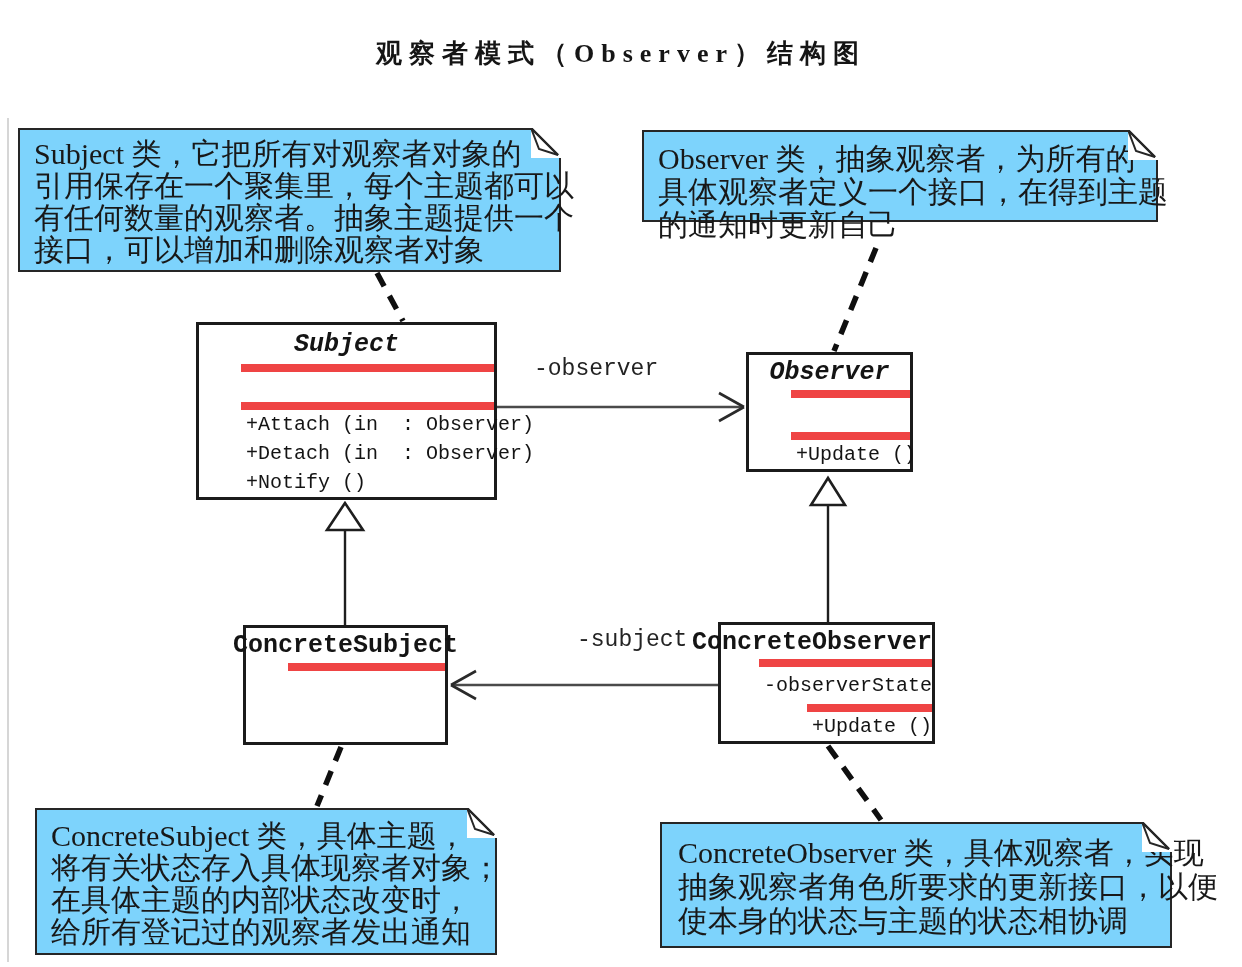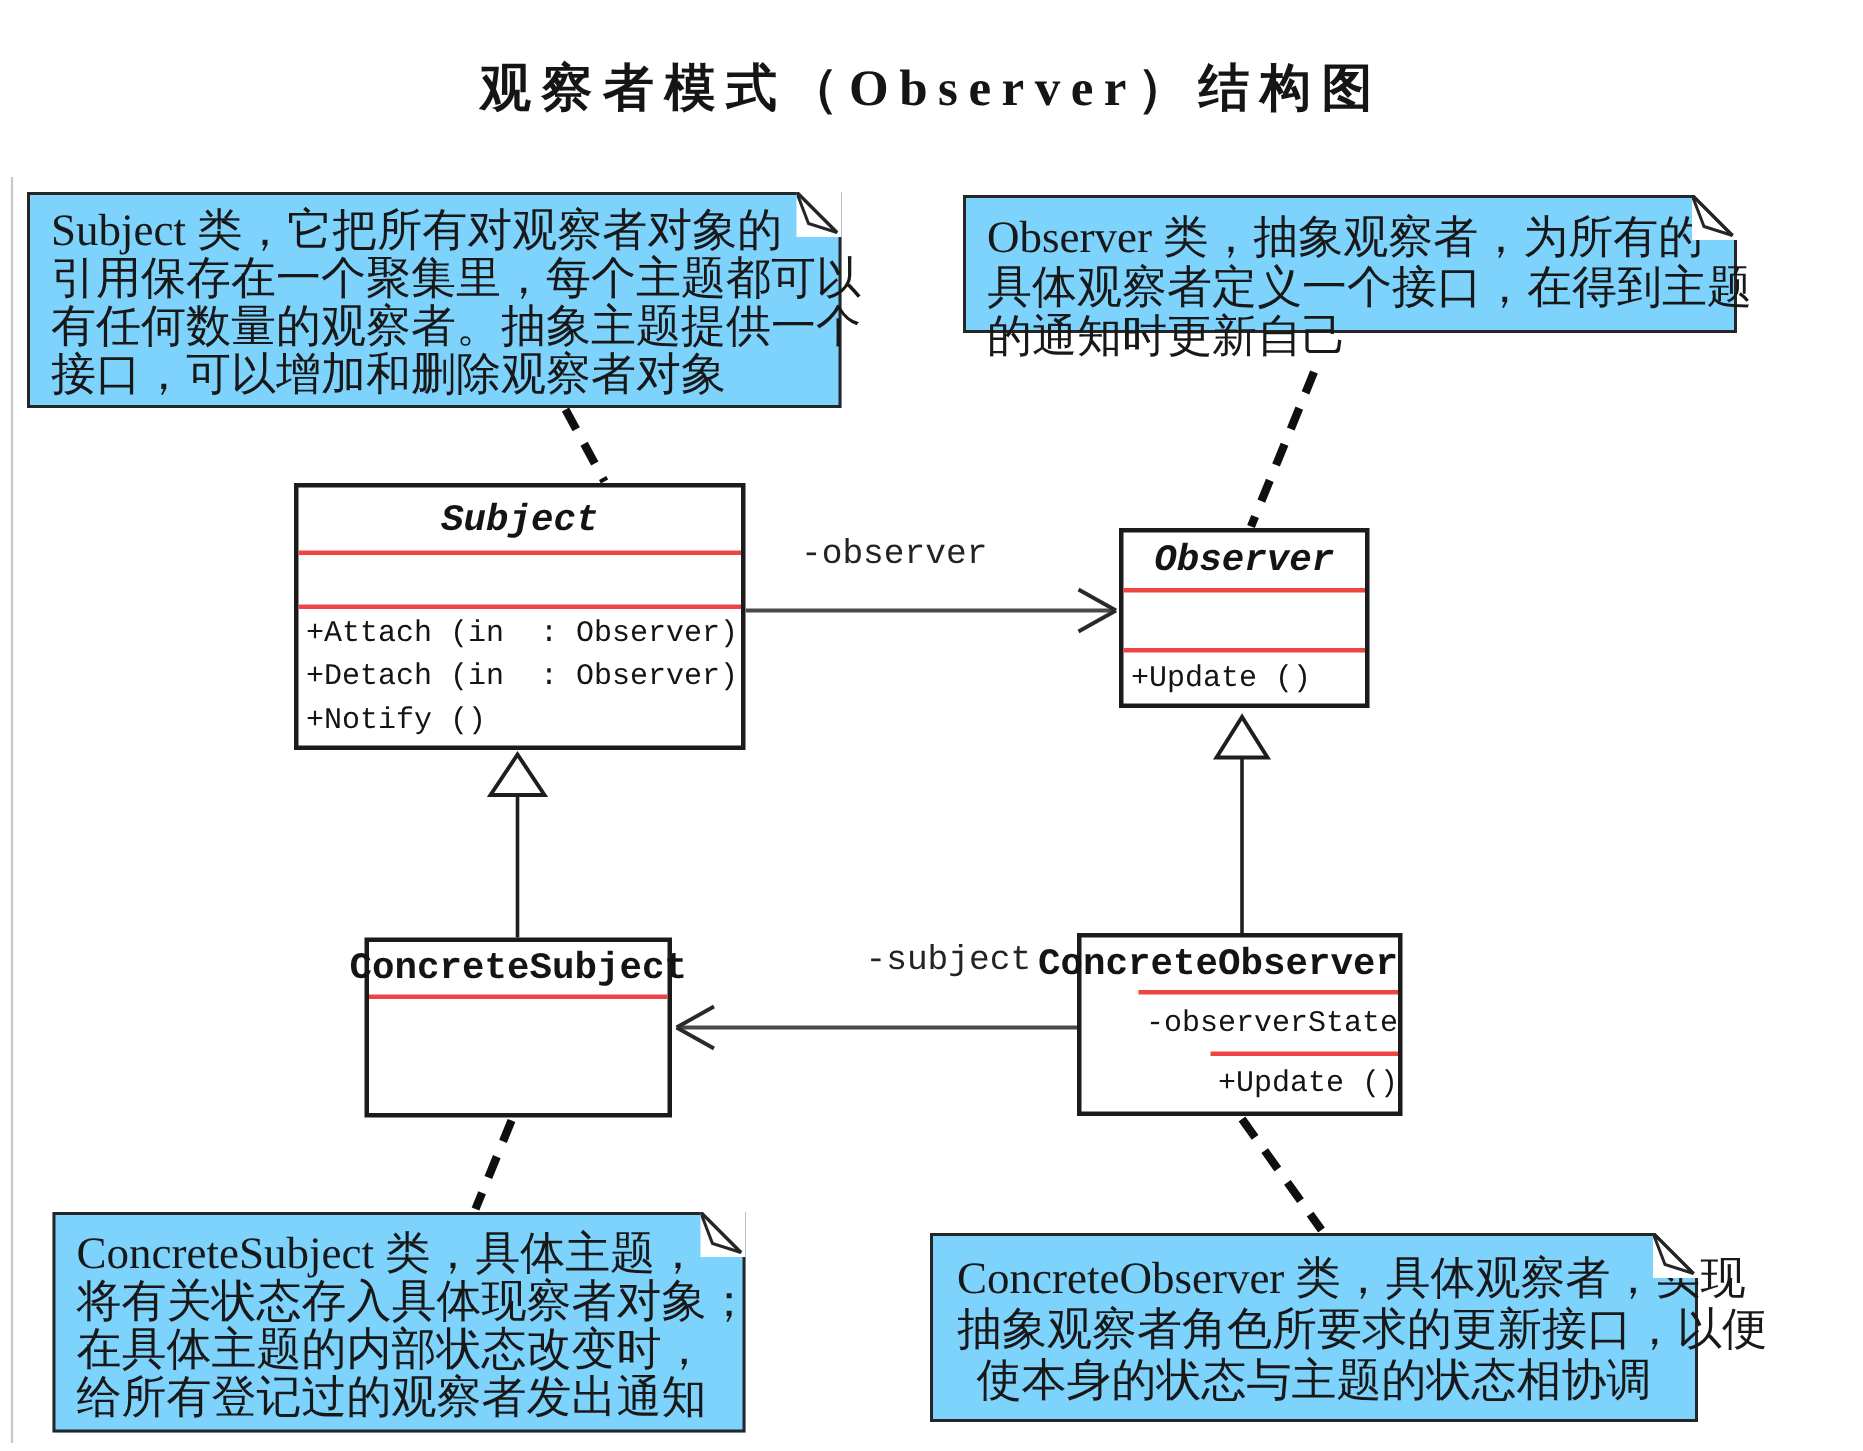--- a/index.html
+++ b/index.html
@@ -3,44 +3,44 @@
 <meta charset="utf-8">
 <style>
   html,body{margin:0;padding:0;background:#fff;}
   #page{position:relative;width:1242px;height:967px;background:#ffffff;overflow:hidden;
         font-family:"Liberation Sans",sans-serif;color:#1c1c1c;}
   #underlay{position:absolute;left:0;top:0;z-index:1;}
 
   
   .diagram-title{position:absolute;left:0;right:0;top:36px;text-align:center;z-index:2;
     font-family:"Liberation Serif","DejaVu Serif",serif;font-weight:bold;
-    font-size:34px;letter-spacing:7px;color:#151515;}
+    font-size:26px;letter-spacing:7px;color:#151515;}
 
   
   .note{position:absolute;z-index:2;background:#7dd3fc;border:2px solid #262626;
         box-sizing:border-box;font-family:Liberation Serif, serif;
         font-size:30px;color:#181818;}
   .note .note-lines{position:relative;}
   .note .note-line{white-space:pre;}
   .fold{position:absolute;top:-2px;right:-2px;width:30px;height:30px;background:#fff;z-index:3;}
   .fold svg{display:block;}
 
   #note-subject{left:18px;top:128px;width:543px;height:144px;padding:8px 14px;line-height:32px;}
   #note-observer{left:642px;top:130px;width:516px;height:92px;padding:10px 14px;line-height:33px;}
   #note-concrete-subject{left:35px;top:808px;width:462px;height:147px;padding:10px 14px;line-height:32px;}
-  #note-concrete-observer{left:620px;top:822px;width:512px;height:126px;padding:12px 16px;line-height:34px;text-align:center;}
+  #note-concrete-observer{left:660px;top:822px;width:512px;height:126px;padding:12px 16px;line-height:34px;}
 
   
   .cls{position:absolute;z-index:2;background:#fff;border:3px solid #1b1b1b;box-sizing:border-box;
        display:flex;flex-direction:column;
        font-family:"Liberation Mono","DejaVu Sans Mono",monospace;color:#141414;}
   .cls .c-title{display:flex;align-items:center;justify-content:center;
        font-weight:bold;font-size:25px;}
   .cls .c-title.abstract{font-style:italic;}
-  .cls .c-sec{border-top:3px solid #ef4444;}
+  .cls .c-sec{border-top:8px solid #ef4444;margin-left:42px;}
   .cls .member-list{display:flex;flex-direction:column;justify-content:center;}
   .cls .member-line{white-space:pre;font-size:20px;line-height:29px;padding-left:5px;}
 
   #cls-subject{left:196px;top:322px;width:301px;height:178px;}
   #cls-subject .c-title{height:42px;}
   #cls-subject .sec-attrs{height:33px;}
   #cls-subject .sec-methods{flex:1;}
 
   #cls-observer{left:746px;top:352px;width:167px;height:120px;}
   #cls-observer .c-title{height:37px;}

